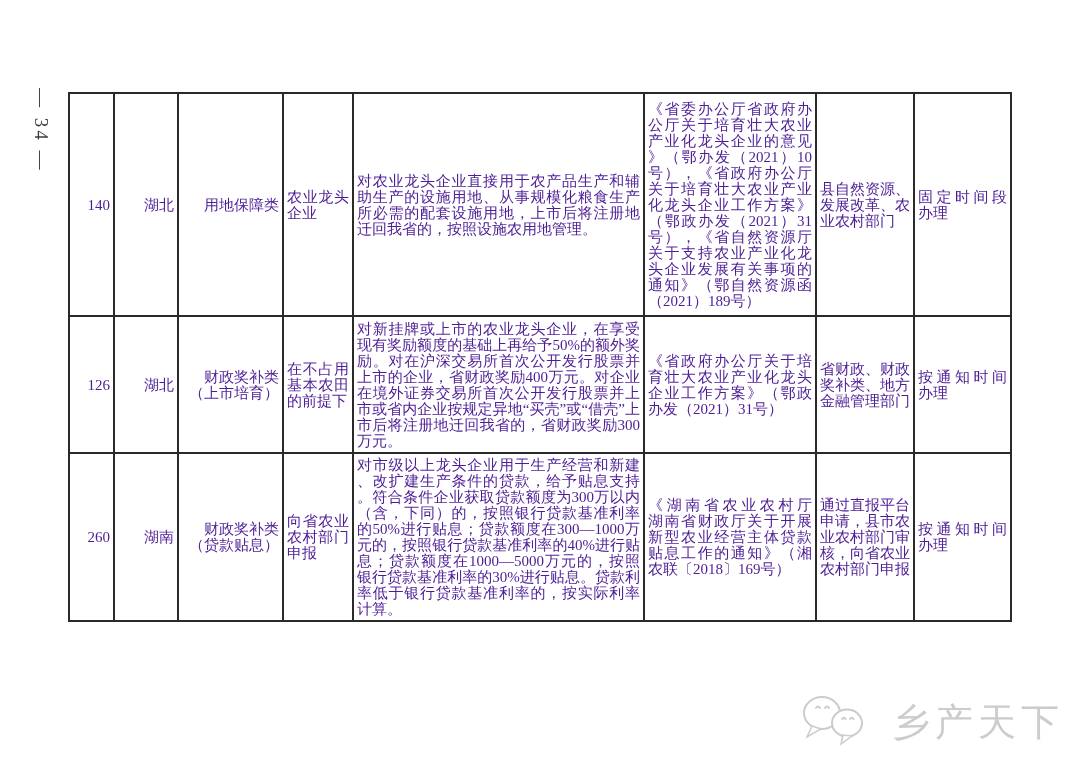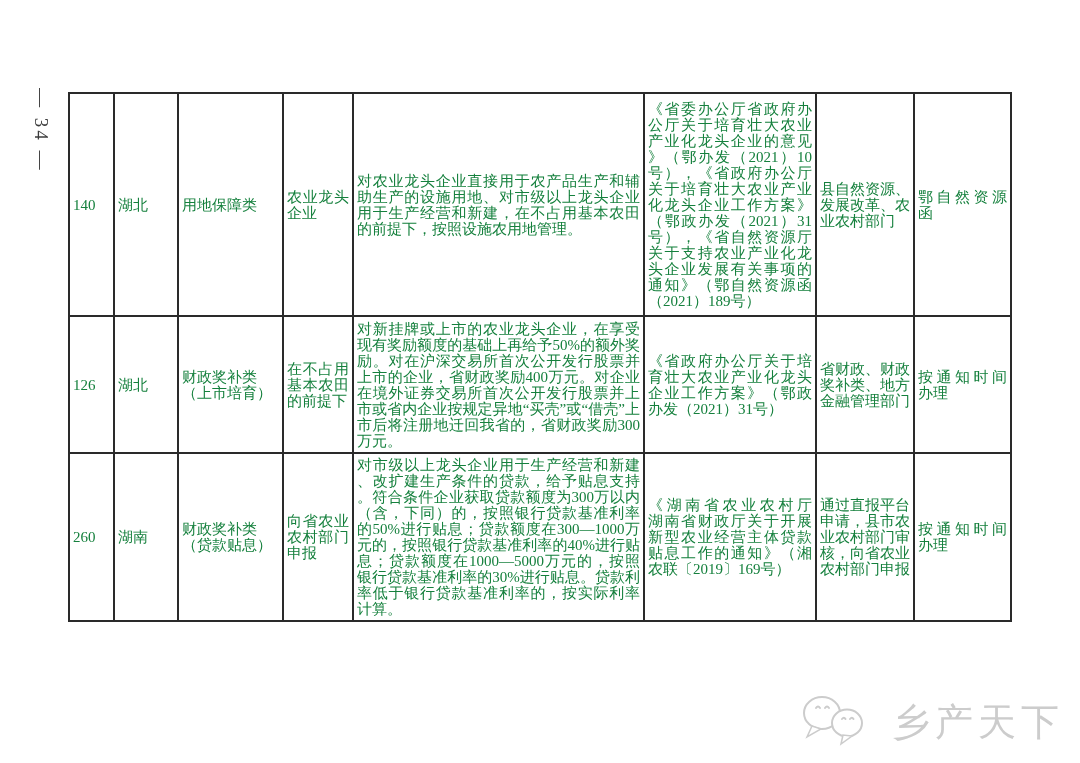--- a/index.html
+++ b/index.html
@@ -29,28 +29,28 @@
   table.policy-table {
     position: absolute;
     left: 68px; top: 92px;
     width: 942px;
     border-collapse: collapse;
     table-layout: fixed;
     border: 2.5px solid #222222;
   }
   table.policy-table td {
     border: 2px solid #2a2a2a;
-    color: #15803d;
+    color: #4c1d95;
     font-size: 15px;
     line-height: 16px;
     vertical-align: middle;
     padding: 2px 3px;
     overflow: hidden;
   }
-  td.center { text-align: left; }
+  td.center { text-align: right; }
   td.justify {
     text-align: justify;
     text-justify: inter-ideograph;
     word-break: break-all;
     line-break: anywhere;
   }
   td.prewrap { white-space: pre-line; margin-left: 30px; }
   tr.row-140 { height: 223px; }
   tr.row-141 { height: 137px; }
   tr.row-142 { height: 168px; }
@@ -89,44 +89,44 @@
       <col style="width:172px">
       <col style="width:98px">
       <col style="width:97px">
     </colgroup>
     <tbody>
       <tr class="row-140">
         <td class="center">140</td>
         <td class="center">湖北</td>
         <td class="center prewrap">用地保障类</td>
         <td class="justify">农业龙头企业</td>
-        <td class="justify">对农业龙头企业直接用于农产品生产和辅助生产的设施用地、对市级以上龙头企业用于生产经营和新建，在不占用基本农田的前提下，按照设施农用地管理。</td>
+        <td class="justify">对农业龙头企业直接用于农产品生产和辅助生产的设施用地、从事规模化粮食生产所必需的配套设施用地，上市后将注册地迁回我省的，按照设施农用地管理。</td>
         <td class="justify">《省委办公厅省政府办公厅关于培育壮大农业产业化龙头企业的意见》（鄂办发（2021）10号），《省政府办公厅关于培育壮大农业产业化龙头企业工作方案》（鄂政办发（2021）31号），《省自然资源厅关于支持农业产业化龙头企业发展有关事项的通知》（鄂自然资源函（2021）189号）</td>
         <td class="justify">县自然资源、发展改革、农业农村部门</td>
-        <td class="justify">鄂自然资源函</td>
+        <td class="justify">固定时间段办理</td>
       </tr>
       <tr class="row-141">
         <td class="center">126</td>
         <td class="center">湖北</td>
         <td class="center prewrap">财政奖补类
 （上市培育）</td>
         <td class="justify">在不占用基本农田的前提下</td>
         <td class="justify">对新挂牌或上市的农业龙头企业，在享受现有奖励额度的基础上再给予50%的额外奖励。对在沪深交易所首次公开发行股票并上市的企业，省财政奖励400万元。对企业在境外证券交易所首次公开发行股票并上市或省内企业按规定异地“买壳”或“借壳”上市后将注册地迁回我省的，省财政奖励300万元。</td>
         <td class="justify">《省政府办公厅关于培育壮大农业产业化龙头企业工作方案》（鄂政办发（2021）31号）</td>
         <td class="justify">省财政、财政奖补类、地方金融管理部门</td>
         <td class="justify">按通知时间办理</td>
       </tr>
       <tr class="row-142">
         <td class="center">260</td>
         <td class="center">湖南</td>
         <td class="center prewrap">财政奖补类
 （贷款贴息）</td>
         <td class="justify">向省农业农村部门申报</td>
         <td class="justify">对市级以上龙头企业用于生产经营和新建、改扩建生产条件的贷款，给予贴息支持。符合条件企业获取贷款额度为300万以内（含，下同）的，按照银行贷款基准利率的50%进行贴息；贷款额度在300—1000万元的，按照银行贷款基准利率的40%进行贴息；贷款额度在1000—5000万元的，按照银行贷款基准利率的30%进行贴息。贷款利率低于银行贷款基准利率的，按实际利率计算。</td>
-        <td class="justify">《湖南省农业农村厅　湖南省财政厅关于开展新型农业经营主体贷款贴息工作的通知》（湘农联〔2019〕169号）</td>
+        <td class="justify">《湖南省农业农村厅　湖南省财政厅关于开展新型农业经营主体贷款贴息工作的通知》（湘农联〔2018〕169号）</td>
         <td class="justify">通过直报平台申请，县市农业农村部门审核，向省农业农村部门申报</td>
         <td class="justify">按通知时间办理</td>
       </tr>
     </tbody>
   </table>
 
   <div class="watermark">
     <span>
       <svg width="72" height="56" viewBox="0 0 72 56">
         <g fill="#ffffff" stroke="#cccccc" stroke-width="2">

